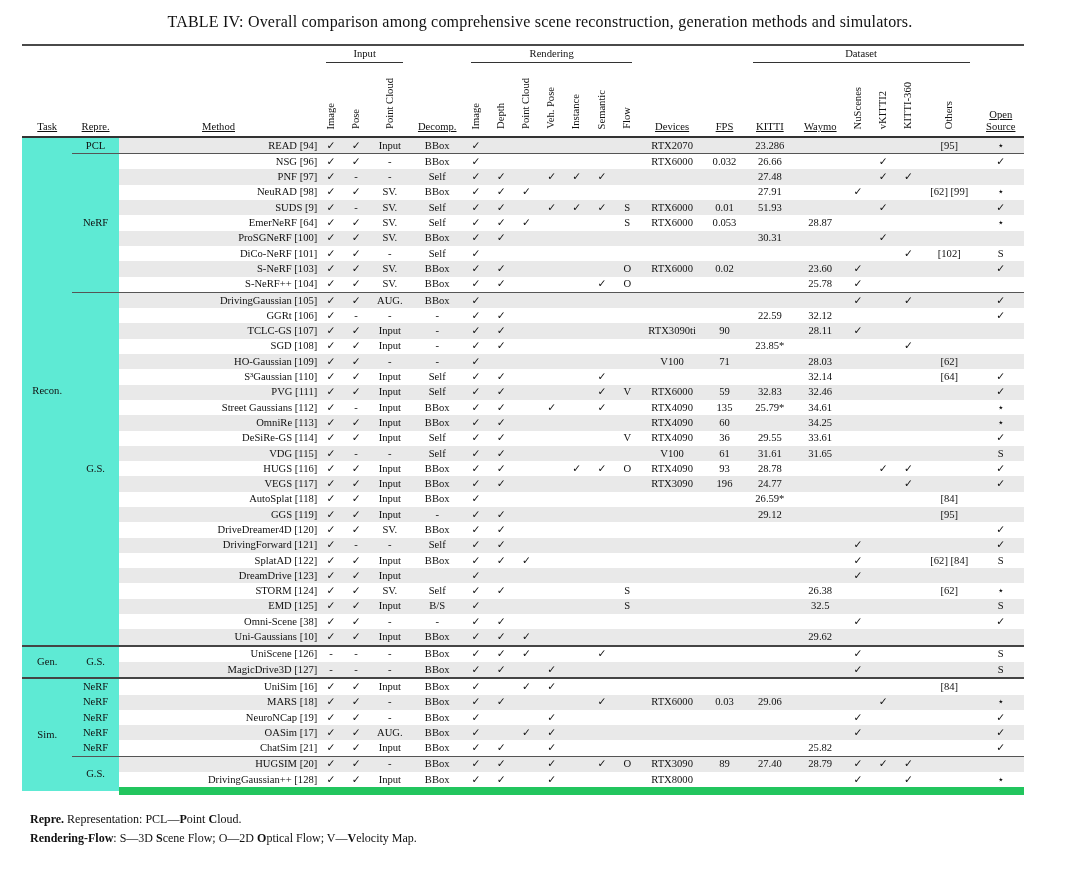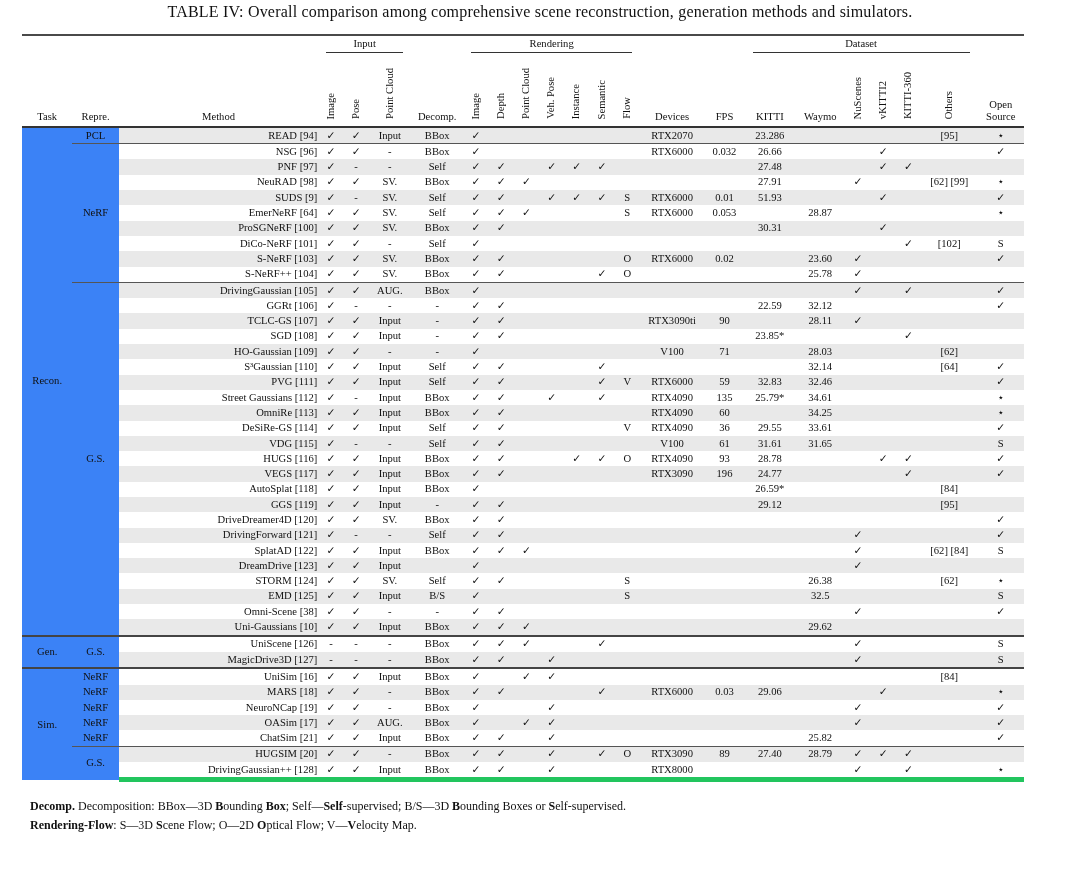--- a/index.html
+++ b/index.html
@@ -1,36 +1,36 @@
 <!DOCTYPE html>
 <html><head>
 <meta charset="utf-8">
 <style>
   html,body{margin:0;padding:0;background:#fff;}
   body{width:1080px;height:893px;font-family:"Liberation Serif",serif;color:#111;overflow:hidden;}
-  .title{ text-align:center; font-size:16px; padding-top:3px; letter-spacing:.2px;}
+  .title{ text-align:center; font-size:16px; padding-top:13px; letter-spacing:.2px;}
   table{ border-collapse:collapse; table-layout:fixed; width:1002px; margin:13px 0 0 22px;
          border-top:2px solid #4a4a4a; }
   col.c-task{width:50px}col.c-repre{width:46px}col.c-method{width:198px}
   col.c-n{width:25px}col.c-ipc{width:42px}col.c-decomp{width:52px}
   col.c-dev{width:64px}col.c-fps{width:40px}col.c-kitti{width:50px}col.c-waymo{width:50px}
   col.c-others{width:56px}col.c-os{width:46px}
   th,td{ font-size:10.6px; font-weight:normal; padding:1px 1px; text-align:center; vertical-align:middle; line-height:1.12; }
   thead th{ vertical-align:bottom; padding-bottom:3px; }
-  thead th.bb{ border-bottom:2.5px solid #333; }
+  thead th.bb{ border-bottom:2.5px solid #333;text-decoration:underline; }
   th.group-th{ vertical-align:top; padding-top:2px; }
   th.group-th div{ border-bottom:1px solid #333; padding-bottom:2px; margin:0 7px; }
   .rot{ writing-mode:vertical-rl; transform:rotate(180deg); display:inline-block; white-space:nowrap; line-height:1; padding:1px 0;}
   thead tr.hrow2 th{ height:66px; }
   tbody td{ height:13.3px; }
   tr.shade td.data{ background:#e9e9e9; }
   tr.sub-sep td{ border-top:1px solid #555; }
   tr.group-sep td{ border-top:2px solid #444; }
-  tbody tr:last-child td{ border-bottom:5px solid #22c55e; }
-  td.label{ background:#3b82f6; }
+  tbody tr:last-child td{ border-bottom:8px solid #22c55e; }
+  td.label{ background:#5eead4; }
   td.method{ overflow:hidden; white-space:nowrap;text-align:right; }
   .notes{ margin:15px 0 0 30px; font-size:12px; line-height:1.57; }
   .notes b{ font-weight:bold; }
 </style>
 </head>
 <body>
 
 <div class="title">TABLE IV: Overall comparison among comprehensive scene reconstruction, generation methods and simulators.</div>
 
 <table>
@@ -1074,15 +1074,15 @@
         <td class="data">✓</td>
         <td class="data"></td>
         <td class="data">✓</td>
         <td class="data"></td>
         <td class="data">⋆</td>
       </tr>
     </tbody>
 </table>
 
 <div class="notes" id="notes">
-    <div><b>Decomp.</b><span> Decomposition: BBox—3D <b>B</b>ounding <b>Box</b>; Self—<b>Self</b>-supervised; B/S—3D <b>B</b>ounding Boxes or <b>S</b>elf-supervised.</span></div>
+    <div><b>Repre.</b><span> Representation: PCL—<b>P</b>oint <b>C</b>loud.</span></div>
     <div><b>Rendering-Flow</b><span>: S—3D <b>S</b>cene Flow; O—2D <b>O</b>ptical Flow; V—<b>V</b>elocity Map.</span></div>
   </div>
 
 </body></html>

